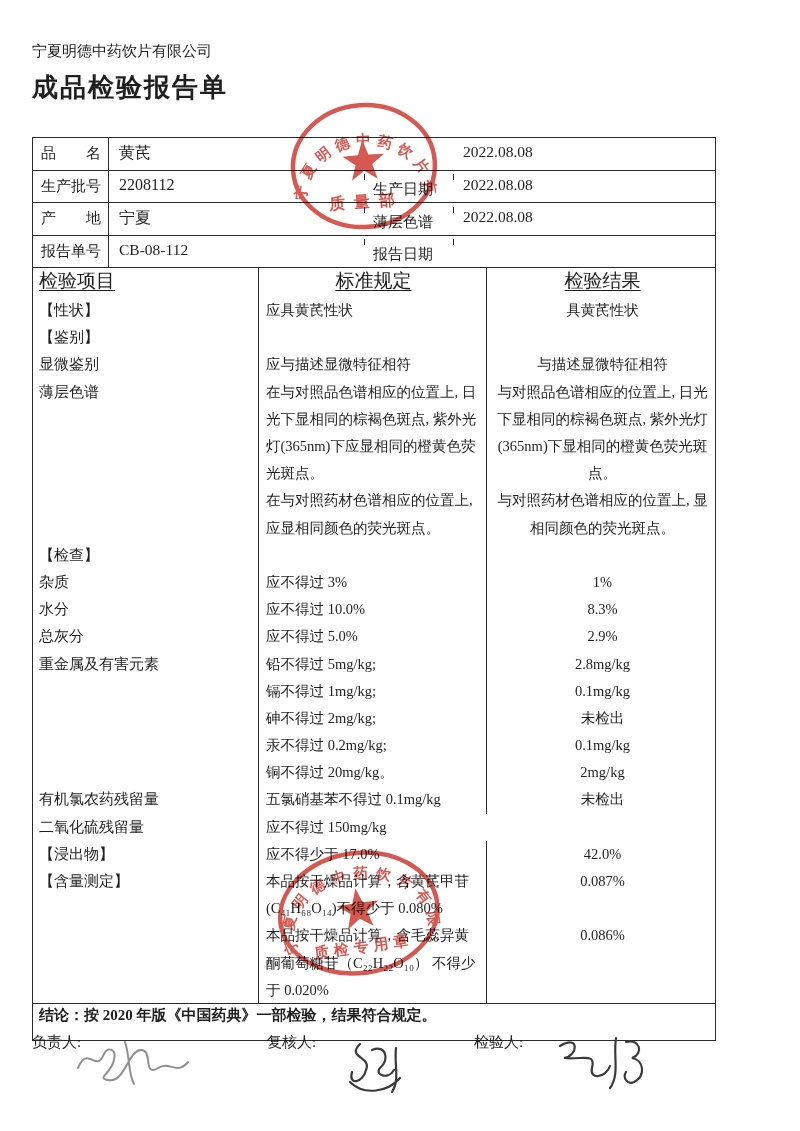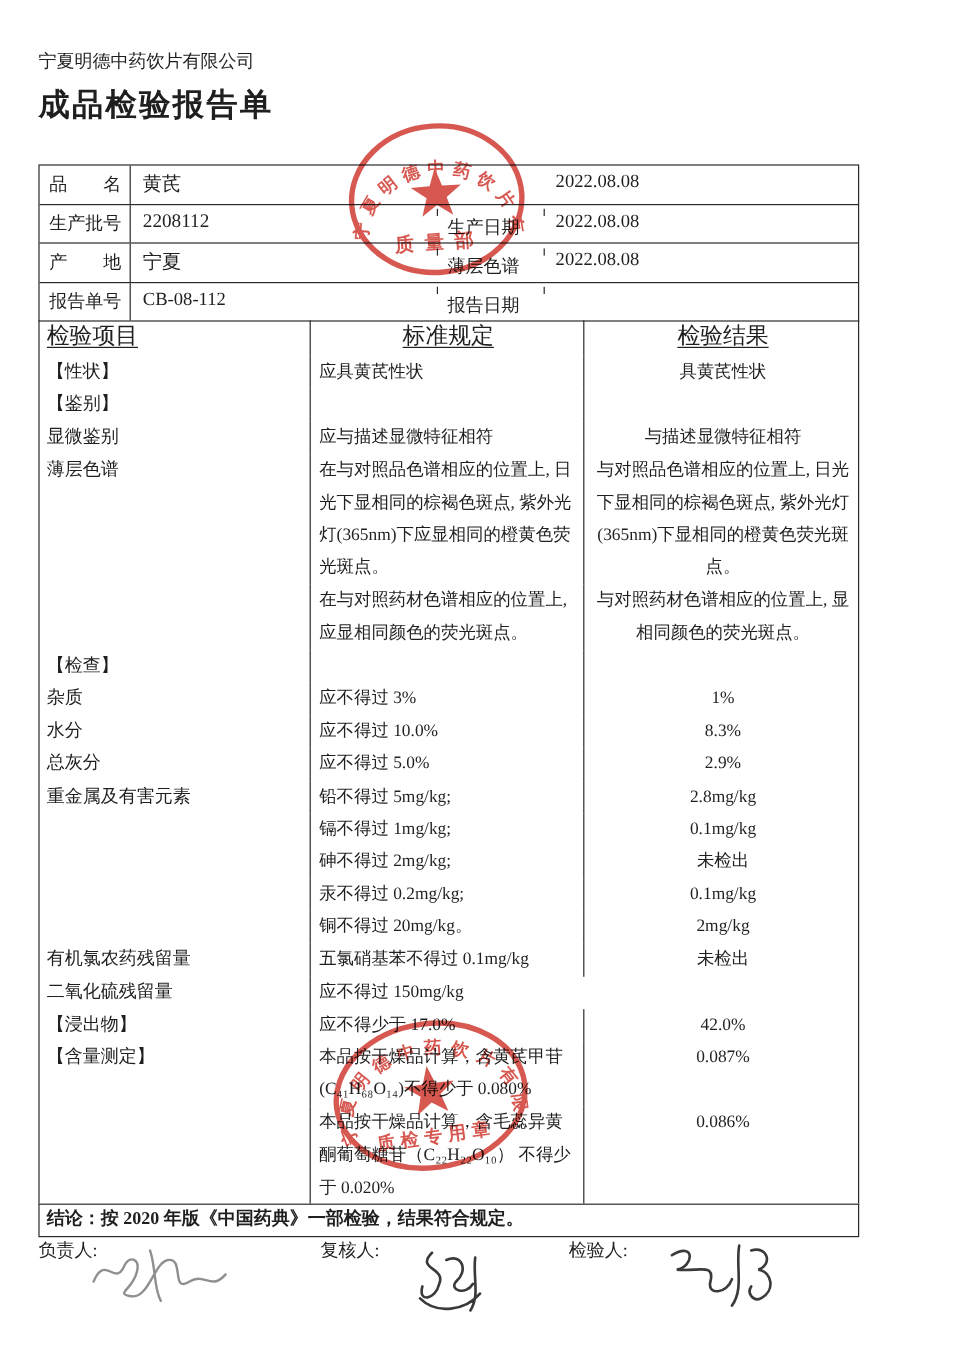--- a/index.html
+++ b/index.html
@@ -40,21 +40,21 @@
   .m-head .c1,.m-head .c2,.m-head .c3 { line-height:28px; font-size:19px; }
   .m-head .c2,.m-head .c3 { text-align:center; }
   .m-head u { text-decoration:underline; text-underline-offset:3px; }
   .h1 { height:27.2px; }
   .h2 { height:54.4px; }
   .h3 { height:81.6px; }
   .h4 { height:108.8px; }
   .pad-top-1 { padding-top:27.2px; }
 
   
-  .conclusion { position:absolute; top:1003px; left:32px; width:684px; height:28px;
+  .conclusion { position:absolute; top:1003px; left:32px; width:684px; height:38px;
     border:1.5px solid #2a2a2a; font-size:15px; font-weight:600;
     padding:2px 0 0 6px; background:#fff; }
 
   
   .sig-area { position:absolute; top:1030px; left:32px; width:720px; height:80px; }
   .sig-label { position:absolute; top:3px; font-size:15px; }
   .sig-label.l1 { left:0; }
   .sig-label.l2 { left:235px; }
   .sig-label.l3 { left:442px; }
   .sig-svg { position:absolute; }

